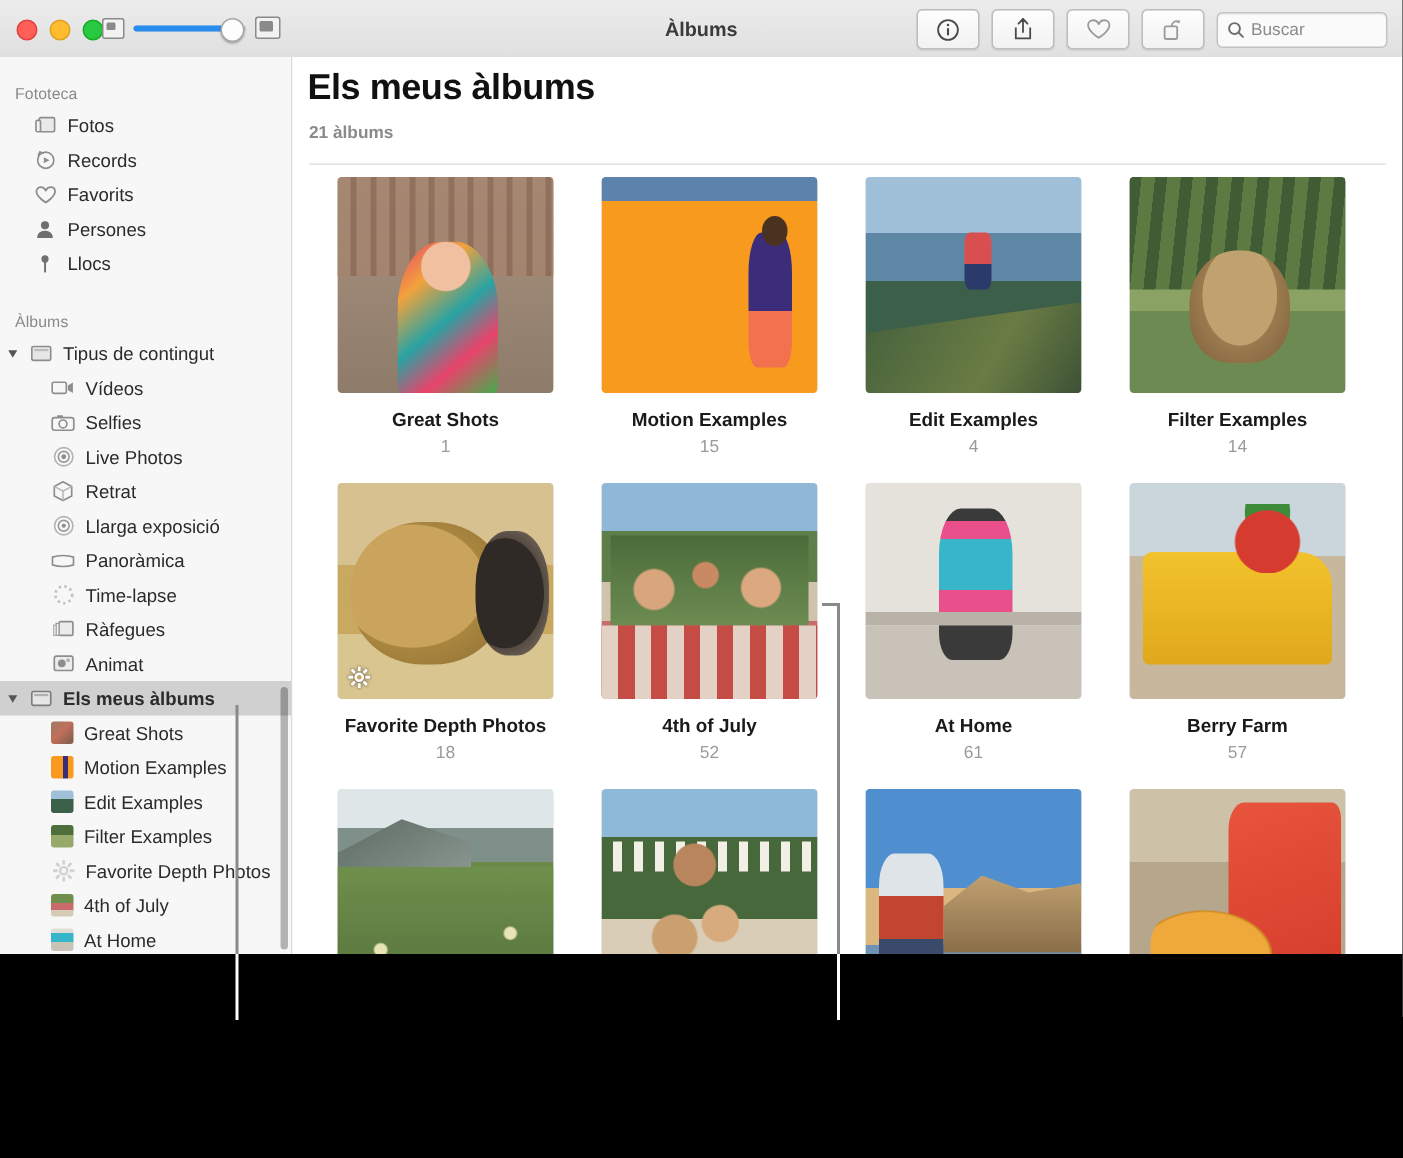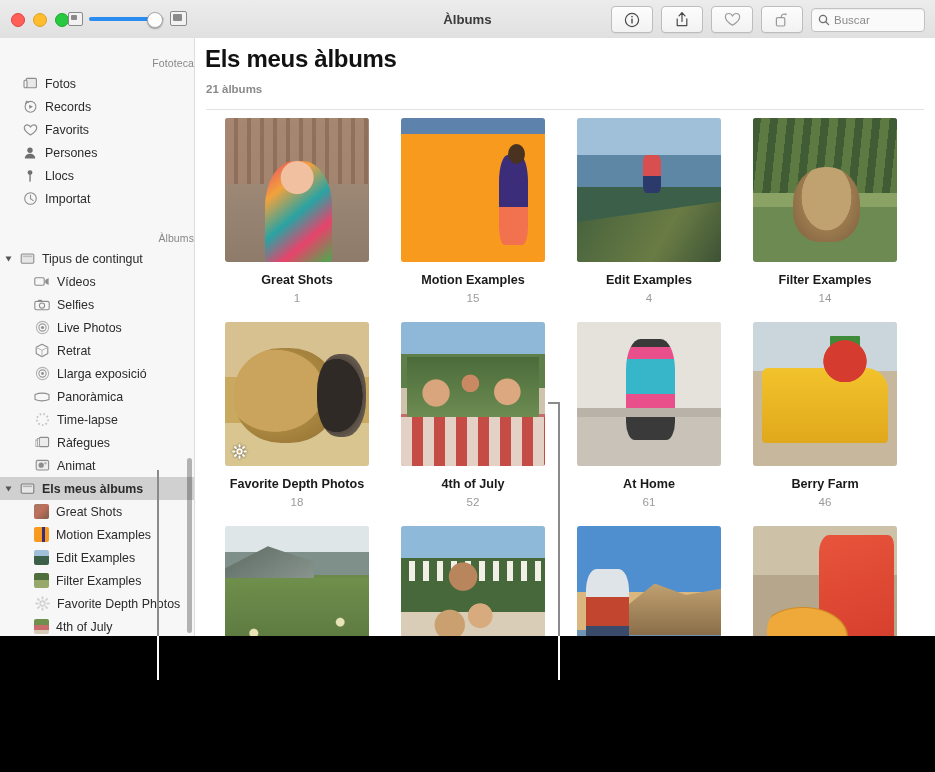--- a/index.html
+++ b/index.html
@@ -7,21 +7,21 @@
     width: 935px; height: 772px;
     background: #000;
     font-family: "Liberation Sans", sans-serif;
     overflow: hidden;
   }
   .stage { position: relative; width: 935px; height: 772px; background: #000; }
 
   
   .window {
     position: absolute; left: 0; top: 0; width: 935px; height: 636px;
-    background: #fff; overflow: hidden; text-align: right;
+    background: #fff; overflow: hidden;
   }
 
   
   .titlebar {
     position: absolute; left: 0; top: 0; width: 935px; height: 38px;
     background: linear-gradient(to bottom, #ececec 0%, #e0e0e0 100%);
     border-bottom: 1px solid #c4c4c4;
   }
   .traffic { position: absolute; left: 11px; top: 13px; display: flex; gap: 8px; }
   .light { width: 12px; height: 12px; border-radius: 50%; }
@@ -332,29 +332,20 @@
       <div class="row indent1">
         <span class="ic">
           <svg width="12" height="14" viewBox="0 0 12 14">
             <circle cx="6" cy="3.6" r="2.4" fill="#6f6f6f"></circle>
             <rect x="5.4" y="5.6" width="1.3" height="7" fill="#6f6f6f"></rect>
           </svg>
         </span>
         <span>Llocs</span>
       </div>
 
-      <div class="row indent1">
-        <span class="ic">
-          <svg width="15" height="15" viewBox="0 0 15 15">
-            <circle cx="7.5" cy="7.5" r="5.8" fill="none" stroke="#8d8d8d" stroke-width="1.1"></circle>
-            <path d="M7.5 4 L7.5 7.7 L10.2 9.6" fill="none" stroke="#8d8d8d" stroke-width="1.1" stroke-linecap="round"></path>
-          </svg>
-        </span>
-        <span>Importat</span>
-      </div>
 
       <div class="sec-head" style="padding-top:9px">Àlbums</div>
 
       <div class="row" style="padding-left:6px">
         <span class="disc open"></span>
         <span class="ic">
           <svg width="15" height="13" viewBox="0 0 15 13">
             <rect x="1.2" y="2" width="12.6" height="9.2" rx="1.1" fill="#e6e6e6" stroke="#8d8d8d" stroke-width="1.1"></rect>
             <rect x="2.8" y="3.6" width="9.4" height="1.5" fill="#bdbdbd"></rect>
           </svg>
@@ -603,21 +594,21 @@
             <div class="alb-name">At Home</div>
             <div class="alb-count">61</div>
           </div>
           <div class="cell">
             <div class="thumbwrap">
               <div class="thumb">
                   <div class="ph-berry"></div>
                 </div>
             </div>
             <div class="alb-name">Berry Farm</div>
-            <div class="alb-count">46</div>
+            <div class="alb-count">57</div>
           </div>
         </div>
 
         <div class="gridrow" style="margin-top:18px">
           <div class="cell">
             <div class="thumbwrap">
               <div class="thumb">
                   <div class="ph-coast"></div>
                 </div>
             </div>

